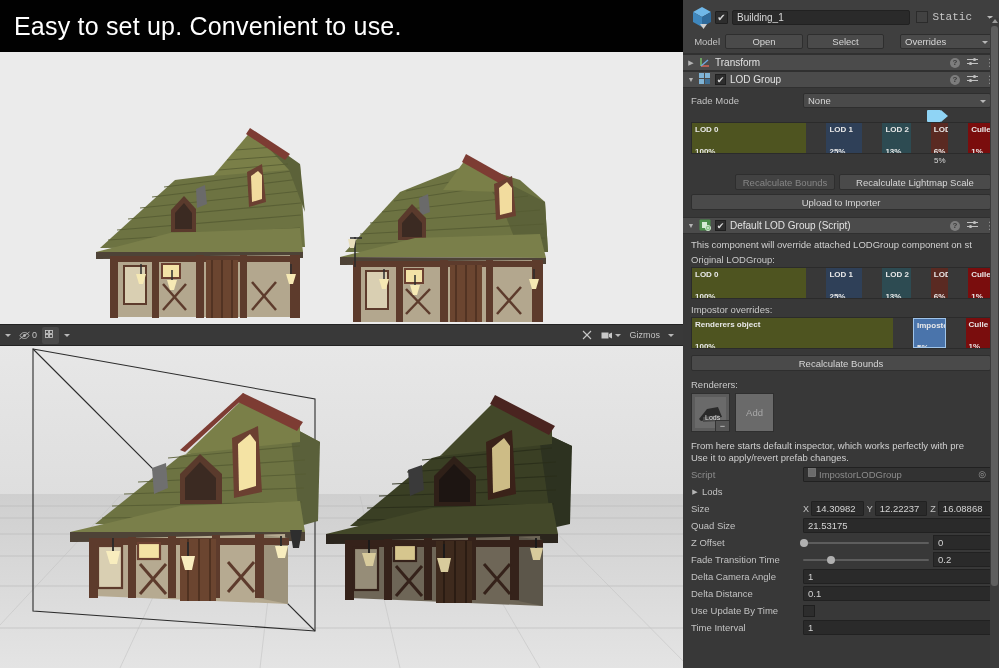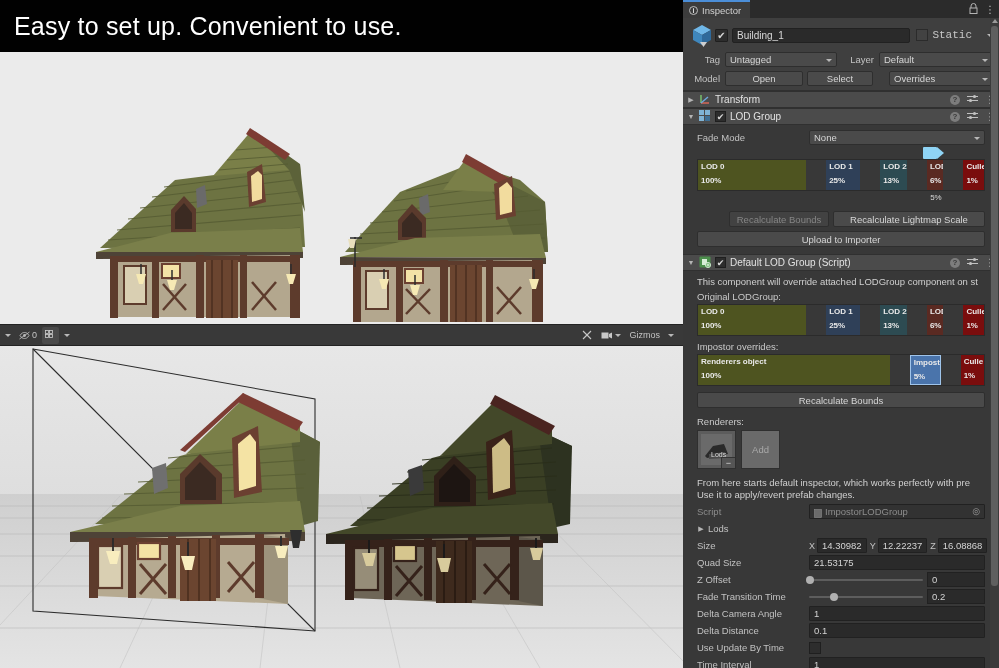--- a/index.html
+++ b/index.html
@@ -118,34 +118,34 @@
   .icon-q {
     width: 10px; height: 10px; border-radius: 50%; background: #7d7d7d; color: #3a3a3a;
     font-size: 8px; line-height: 10px; text-align: center; font-weight: bold;
   }
   .icon-kebab { font-size: 10px; line-height: 8px; letter-spacing: 0; color: #c2c2c2; }
   .comp-check {
     width: 11px; height: 11px; background: #2d2d2d; border: 1px solid #1f1f1f;
     color: #d6d6d6; font-size: 9px; line-height: 10px; text-align: center;
   }
 
-  .sect { padding: 3px 14px; }
+  .sect { padding: 3px 8px; }
   .prop-row { display: flex; align-items: center; height: 15px; margin-bottom: 2px; }
   .prop-label { width: 112px; color: #c2c2c2; font-size: 9.5px; flex: 0 0 112px; }
   .field {
     flex: 1; height: 15px; background: #2a2a2a; border: 1px solid #212121; border-radius: 1px;
     color: #d4d4d4; font-size: 9.5px; padding: 0 4px; line-height: 13px;
   }
   .field.ro { color: #8c8c8c; background: #323232; }
 
   
   .lodbar { display: flex; height: 32px; border: 1px solid #2b2b2b; position: relative; gap: 20px; }
   .lodseg { position: relative; overflow: hidden; }
   .lodseg .n { position: absolute; left: 3px; top: 2px; font-size: 8px; color: #e9e9e9; font-weight: bold; white-space: nowrap;}
-  .lodseg .p { position: absolute; left: 3px; top: 16px; font-size: 8px; color: #e9e9e9; font-weight: bold; }
+  .lodseg .p { position: absolute; left: 3px; top: 24px; font-size: 8px; color: #e9e9e9; font-weight: bold; }
 
   .cam-marker { position: absolute; top: -12px; width: 22px; height: 12px; }
   .cam-body { width: 14px; height: 12px; background: #8fd4f5; border-radius: 1px; }
   .cam-lens {
     position: absolute; left: 14px; top: 0; width: 0; height: 0;
     border-top: 6px solid transparent; border-bottom: 6px solid transparent;
     border-left: 7px solid #8fd4f5;
   }
   .pct-under { position: absolute; font-size: 8px; color: #d8d8d8; }
 
@@ -540,35 +540,20 @@
             <path d="M536,192 L536,202" stroke="#1a1a1a" stroke-width="1.8"></path>
             <polygon points="530,202 543,202 540,214 533,214" fill="#d8cb9c"></polygon>
           </g>
         </g>
       </svg>
     </div>
   </div>
 
   <div id="inspector">
 
-    <div id="insp-tabbar">
-      <div id="insp-tab">
-        <span class="tab-info-icon">i</span>
-        <span>Inspector</span>
-      </div>
-      <div class="right-icons">
-        <span>
-          <svg width="9" height="11" viewBox="0 0 9 11">
-            <path d="M2,5 L2,3 A2.5,2.5 0 0 1 7,3 L7,5" fill="none" stroke="#b4b4b4" stroke-width="1"></path>
-            <rect x="1" y="5" width="7" height="5.5" fill="none" stroke="#b4b4b4" stroke-width="1"></rect>
-          </svg>
-        </span>
-        <span class="icon-kebab">⋮</span>
-      </div>
-    </div>
 
     <div id="insp-body">
 
       <div id="obj-header">
         <div class="row" style="margin-bottom:4px;">
           <div class="cube-icon">
             <svg width="26" height="26" viewBox="0 0 26 26">
               <polygon points="4,8 13,3 22,8 13,13" fill="#6fb7e8"></polygon>
               <polygon points="4,8 13,13 13,23 4,18" fill="#3f87bd"></polygon>
               <polygon points="22,8 13,13 13,23 22,18" fill="#2f6a9b"></polygon>
@@ -577,37 +562,25 @@
           </div>
           <div class="name-check">✔</div>
           <div class="name-field">Building_1</div>
           <div class="static-box"></div>
           <div class="static-lbl">
             <span>Static</span>
             <span class="caret"></span>
           </div>
         </div>
 
-        <div class="row" style="margin-bottom:4px;">
-          <span class="lbl" style="width:36px;text-align:right;padding-right:5px;">Tag</span>
-          <div class="dropdown" style="width:112px;">
-            <span>Untagged</span>
-            <span class="caret"></span>
-          </div>
-          <span class="lbl" style="width:42px;text-align:right;padding-right:5px;">Layer</span>
-          <div class="dropdown" style="flex:1;">
-            <span>Default</span>
-            <span class="caret"></span>
-          </div>
-        </div>
 
         <div class="row">
           <span class="lbl" style="width:36px;text-align:right;padding-right:5px;">Model</span>
           <div class="btn" style="width:78px;">Open</div>
-          <div class="btn" style="width:66px;margin-left:4px;">Select</div>
+          <div class="btn" style="width:77px;margin-left:4px;">Select</div>
           <div class="dropdown" style="flex:1;margin-left:16px;">
             <span>Overrides</span>
             <span class="caret"></span>
           </div>
         </div>
       </div>
 
       <div class="comp-header">
         <span class="foldout">▶</span>
         <span>
@@ -787,21 +760,21 @@
             <div class="minus">−</div>
           </div>
           <div class="thumb-add">Add</div>
         </div>
 
         <div class="note" style="margin-top:8px;white-space:nowrap;overflow:hidden;">From here starts default inspector, which works perfectly with pre</div>
         <div class="note">Use it to apply/revert prefab changes.</div>
 
         <div class="prop-row" style="margin-top:3px;">
           <span class="prop-label" style="color:#8c8c8c;">Script</span>
-          <div class="field ro" style="position:relative;display:flex;align-items:flex-end;gap:3px;">
+          <div class="field ro" style="position:relative;display:flex;align-items:flex-start;gap:3px;">
             <svg width="8" height="9" viewBox="0 0 8 9">
               <rect x="0.5" y="0.5" width="7" height="8" fill="#6b6b6b" stroke="#8a8a8a" stroke-width="0.6"></rect>
             </svg>
             <span>ImpostorLODGroup</span>
             <span style="position:absolute;right:4px;color:#9a9a9a;font-size:9px;">◎</span>
           </div>
         </div>
 
         <div class="prop-row">
           <span class="prop-label" style="display:flex;align-items:center;gap:3px;">

